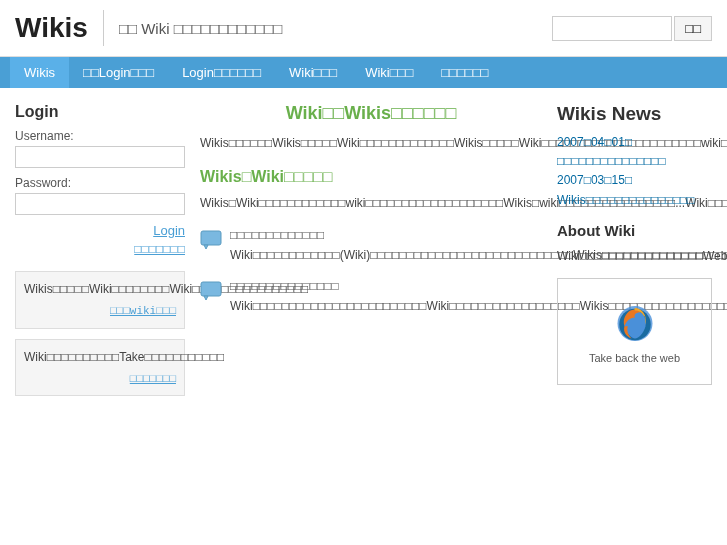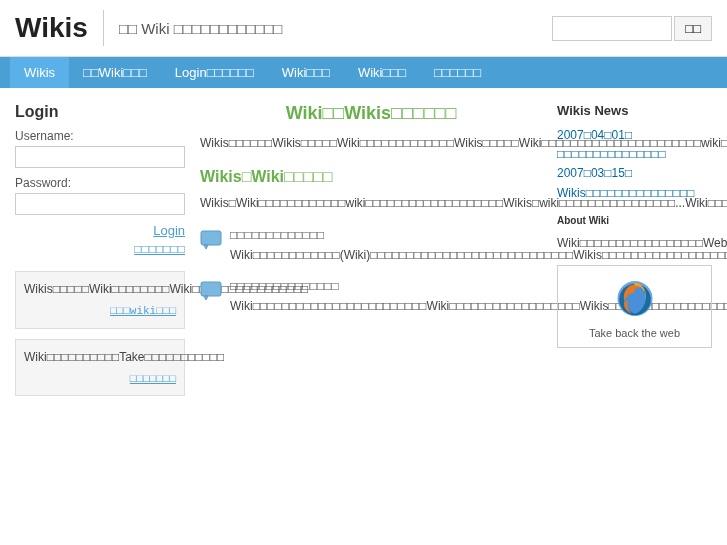--- a/index.html
+++ b/index.html
@@ -45,48 +45,48 @@
     .section-heading { font-size: 16px; font-weight: bold; color: #6ab04c; margin-bottom: 8px; }
     
     .discussion-item { display: flex; gap: 8px; margin-bottom: 15px; }
     .discussion-icon { width: 22px; height: 22px; flex-shrink: 0; margin-top: 2px; }
     .discussion-title { font-size: 12px; font-weight: bold; color: #555; margin-bottom: 4px; }
     .discussion-body { font-size: 12px; color: #444; line-height: 1.5; }
     
     
     #right-sidebar { width: 155px; flex-shrink: 0; }
     
-    .news-title { font-size: 13px; font-weight: bold; color: #333; margin-bottom: 8px; }
+    .news-title { font-size: 19px; font-weight: bold; color: #333; margin-bottom: 8px; }
     .news-text { font-size: 12px; color: #0369a1; line-height: 1.6; margin-bottom: 12px; }
     
-    .about-title { font-size: 10px; font-weight: bold; color: #333; margin-bottom: 8px; }
+    .about-title { font-size: 15px; font-weight: bold; color: #333; margin-bottom: 8px; }
     .about-text { font-size: 12px; color: #444; line-height: 1.6; margin-bottom: 12px; }
     
-    .firefox-box { border: 1px solid #ccc; padding: 8px; text-align: center; margin-top: 5px; }
+    .firefox-box { border: 1px solid #ccc; padding: 20px; text-align: center; margin-top: 5px; }
     .firefox-label { font-size: 11px; color: #555; }
     
     
     .firefox-graphic { width: 70px; height: 50px; }
   </style>
 </head>
 <body>
 
 <div id="page-wrapper">
 
   <div id="header">
     <span id="site-title">Wikis</span>
     <div id="header-divider"></div>
     <span id="header-subtitle">□□ Wiki □□□□□□□□□□□□</span>
     <input id="search-box" type="text" style="">
     <button id="search-btn">□□</button>
   </div>
 
   <div id="navbar">
     <a class="nav-item">Wikis</a>
-    <a class="nav-item">□□Wiki□□□</a>
+    <a class="nav-item">□□Login□□□</a>
     <a class="nav-item">Login□□□□□□</a>
     <a class="nav-item">Wiki□□□</a>
     <a class="nav-item">Wiki□□□</a>
     <a class="nav-item">□□□□□□</a>
   </div>
 
   <div id="main">
 
     <div id="sidebar">
       <div id="login-section">

